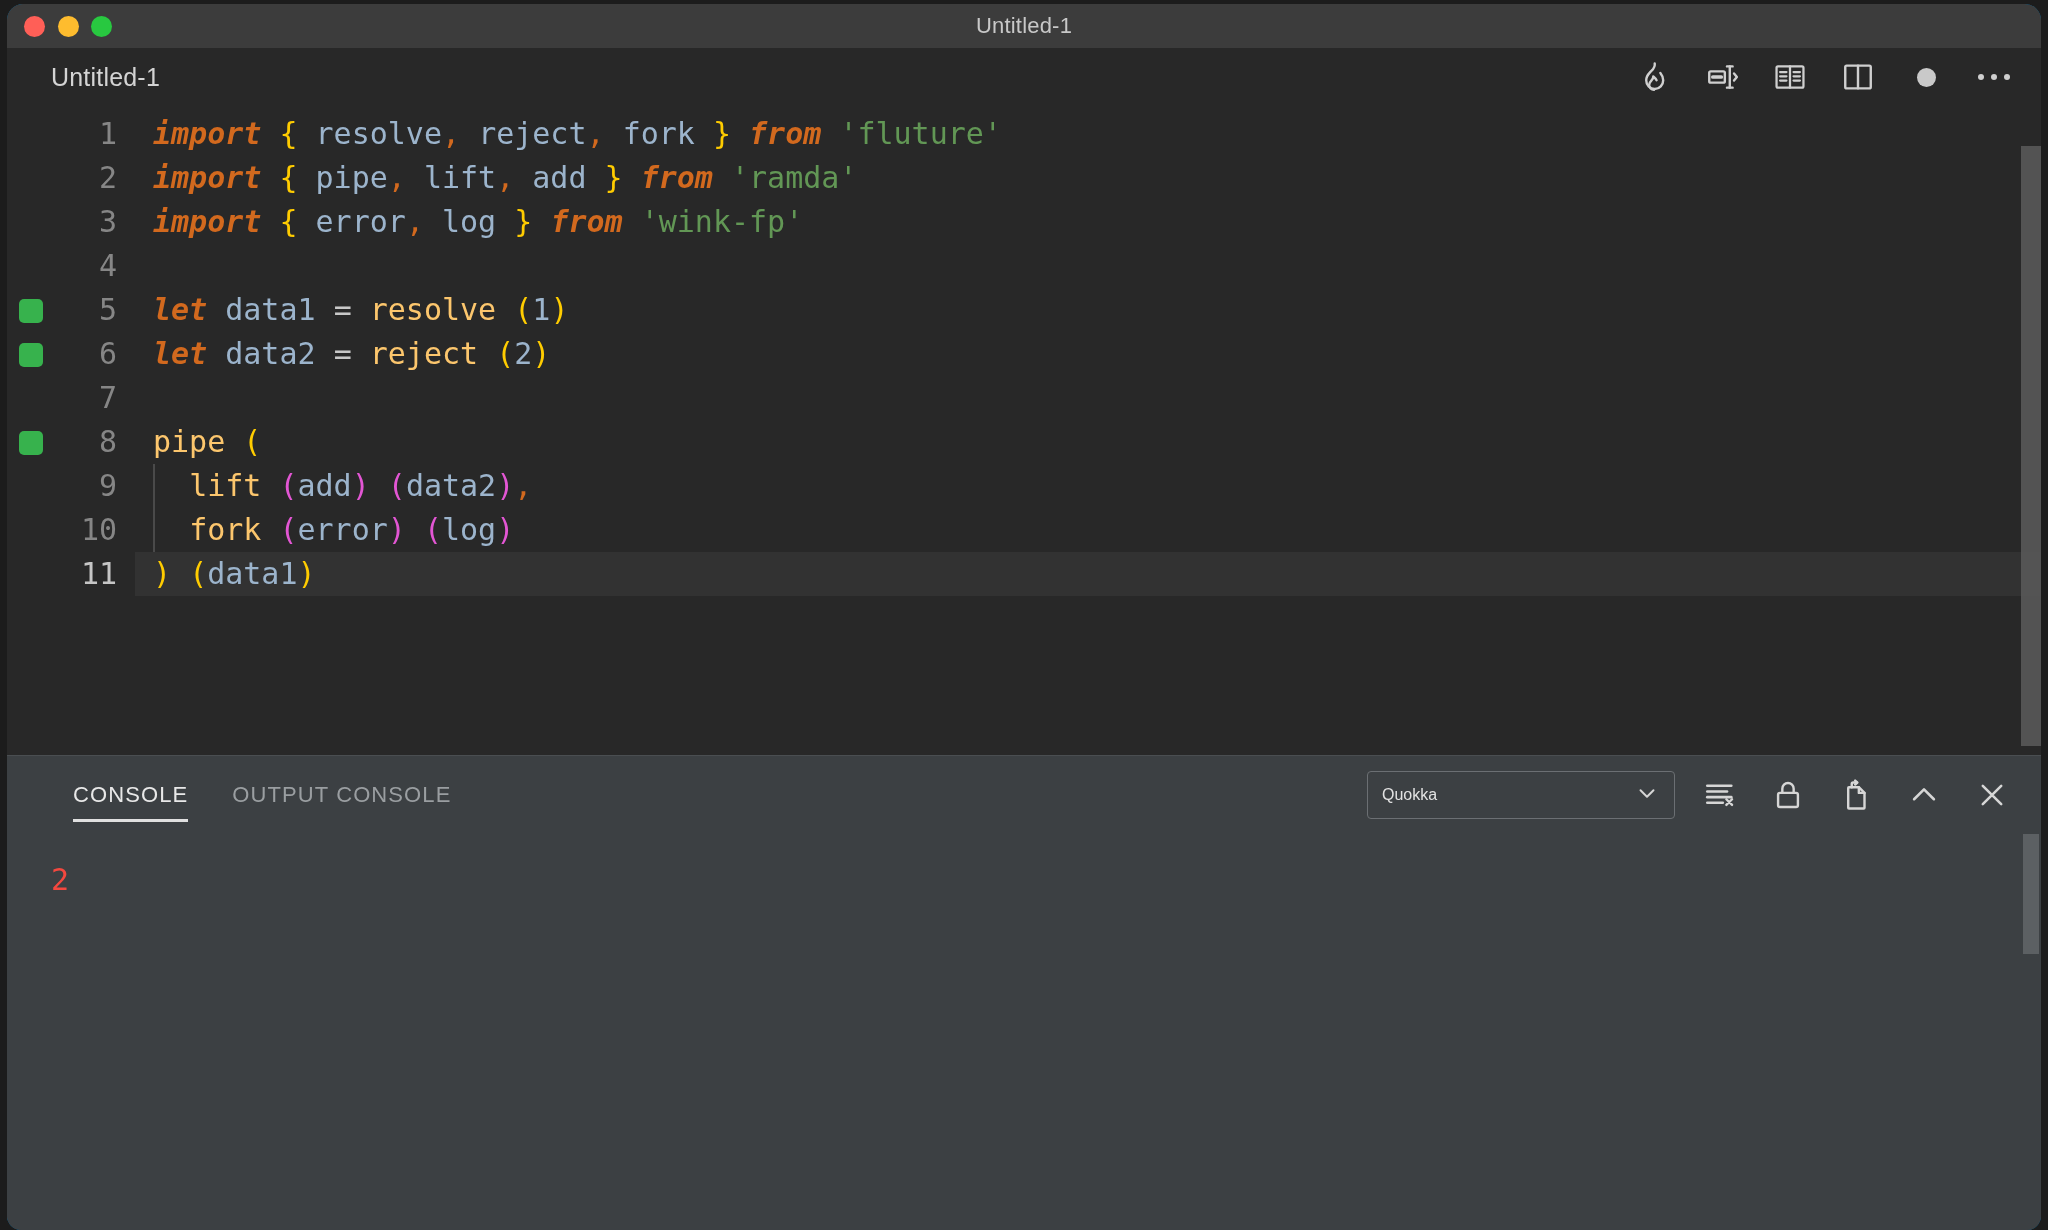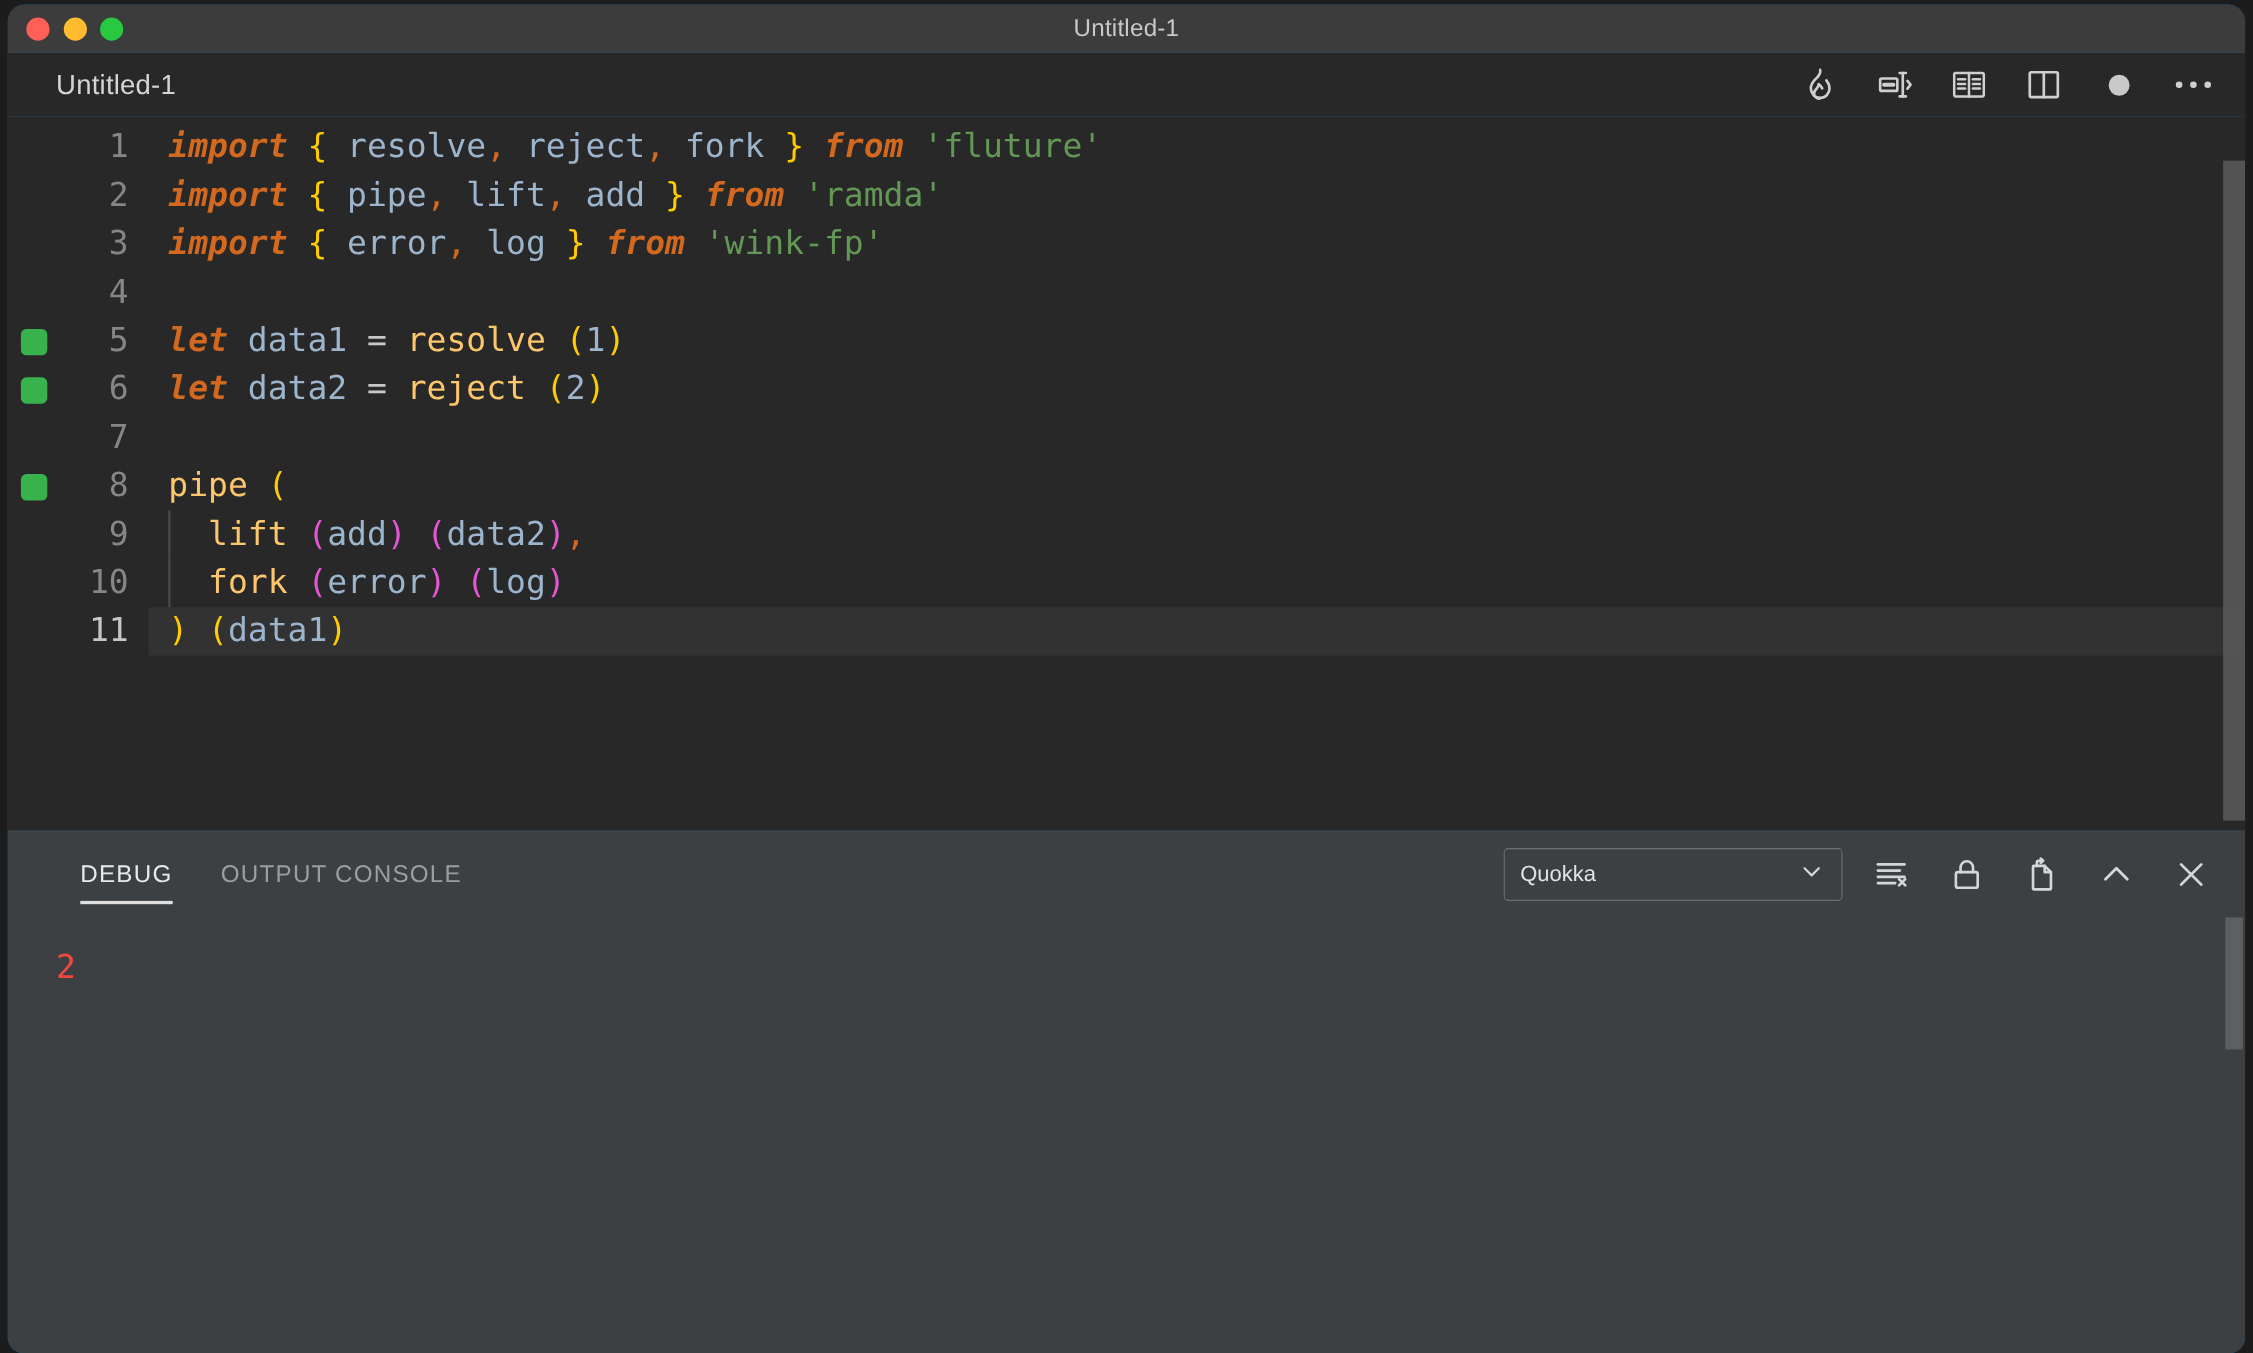--- a/index.html
+++ b/index.html
@@ -227,21 +227,21 @@
   #source-select {
     width: 308px;
     height: 48px;
     border: 1px solid #6b6f73;
     border-radius: 4px;
     background: #3c4043;
     display: flex;
     align-items: center;
     padding: 0 14px;
     color: #e2e2e2;
-    font-size: 20px;
+    font-size: 16px;
   }
   #source-select .chev { margin-left: auto; color: #d6d6d6; }
   .pact {
     width: 46px; height: 46px;
     display: flex; align-items: center; justify-content: center;
     color: #d6d6d6;
   }
   .pact svg { display: block; }
 
   #panel-body {
@@ -341,21 +341,21 @@
     <div id="editor-scrollbar">
       <div id="editor-scroll-thumb"></div>
     </div>
   </div>
 
   <div id="panel">
     <div class="panel-topline"></div>
 
     <div id="panel-header">
       <div id="panel-tabs">
-          <div class="ptab active">DEBUG</div>
+          <div class="ptab active">CONSOLE</div>
           <div class="ptab">OUTPUT CONSOLE</div>
         </div>
 
       <div id="panel-right">
 
         <div id="source-select">
           <span>Quokka</span>
           <span class="chev">
             <svg width="26" height="26" viewBox="0 0 24 24" fill="none" stroke="currentColor" stroke-width="1.8" stroke-linecap="round" stroke-linejoin="round">
                 <path d="M6 9.5l6 6 6-6"></path>

